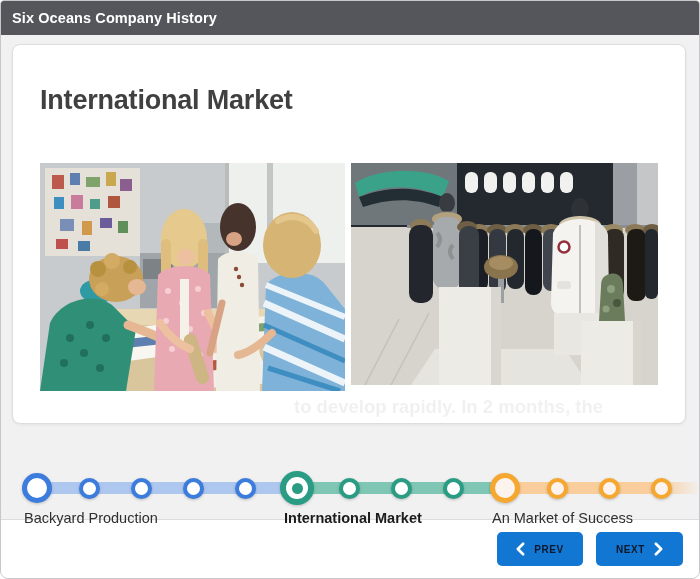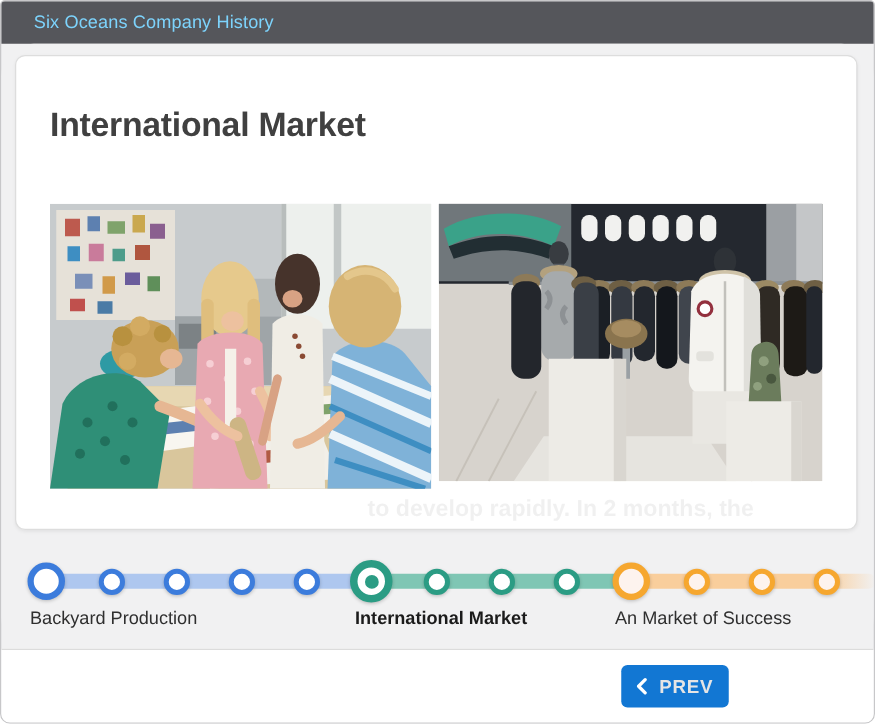--- a/index.html
+++ b/index.html
@@ -1,48 +1,48 @@
 <!DOCTYPE html>
 <html style="--btn: #1277d3;"><head>
 <meta charset="utf-8">
 <style>
   html,body{margin:0;padding:0;background:#fff;font-family:"Liberation Sans",sans-serif;}
   .widget{position:relative;width:698px;height:577px;border:1px solid #c7c7c9;
     border-radius:4px 4px 8px 8px;overflow:hidden;background:#f1f1f2;}
 
   
-  .titlebar{height:34px;background:#55565b;color:#7dd3fc;font-size:14.5px;font-weight:normal;
-    line-height:34px;padding-left:26px;letter-spacing:.1px;}
+  .titlebar{height:34px;background:#55565b;color:#ffffff;font-size:14.5px;font-weight:bold;
+    line-height:34px;padding-left:11px;letter-spacing:.1px;}
 
   
   .stage{position:absolute;top:34px;left:0;right:0;bottom:58px;background:#f1f1f2;border-radius:26px;}
 
   
   .card{position:absolute;left:11px;top:9px;width:672px;height:378px;background:#fff;
     border:1px solid #dddddd;border-radius:8px;box-shadow:0 1px 3px rgba(0,0,0,.06);overflow:hidden;}
   .slide-title{position:absolute;left:27px;top:40px;margin:0;font-size:27px;font-weight:bold;
     color:#404040;letter-spacing:-.2px;}
   .photos{position:absolute;left:27px;top:118px;display:flex;gap:6px;align-items:flex-start;}
   .photo{display:block;}
   .ghost{position:absolute;left:281px;top:351px;font-size:18.5px;font-weight:bold;
     color:#3a3a3a;opacity:.07;white-space:nowrap;}
 
   
-  .timeline{position:absolute;left:0;top:400px;width:700px;height:86px;}
+  .timeline{position:absolute;left:0;top:423px;width:700px;height:86px;}
   .bar{position:absolute;top:24px;height:12px;border-radius:6px;z-index:1;}
   .dot{position:absolute;border-radius:50%;box-sizing:border-box;z-index:2;
     box-shadow:0 1px 3px rgba(0,0,0,.22);display:flex;align-items:center;justify-content:center;cursor:pointer;}
   .dot .inner{width:11px;height:11px;border-radius:50%;}
   .tl-label{position:absolute;top:52px;font-size:14.5px;color:#2f2f2f;white-space:nowrap;z-index:2;}
   .tl-label.current{font-weight:bold;color:#1b1b1b;}
 
   
   .footer{position:absolute;left:0;right:0;bottom:0;height:58px;background:#fff;border-top:1px solid #dcdcdc;}
-  .nav-btn{position:absolute;top:12px;height:34px;background:var(--btn,#1277d3);color:#e5e5e5;border:none;
-    border-radius:5px;font-family:inherit;font-size:15px;font-weight:bold;letter-spacing:.6px;
+  .nav-btn{position:absolute;top:12px;height:34px;background:var(--btn,#1277d3);color:#0f172a;border:none;
+    border-radius:5px;font-family:inherit;font-size:10px;font-weight:bold;letter-spacing:.6px;
     display:flex;align-items:center;justify-content:center;gap:9px;cursor:pointer;padding:0;}
   .nav-btn.prev{right:116px;width:86px;}
   .nav-btn.next{right:16px;width:87px;}
   .chev{width:9px;height:14px;fill:none;stroke:#fff;stroke-width:3;stroke-linecap:round;stroke-linejoin:round;}
 </style>
 </head>
 <body>
 
 <div class="widget">
 
@@ -255,14 +255,20 @@
       </div>
   </main>
 
   <footer class="footer">
     <button class="nav-btn prev">
       <svg class="chev" viewBox="0 0 10 16">
         <polyline points="8,2 2,8 8,14"></polyline>
       </svg>
       <span>PREV</span>
     </button>
+    <button class="nav-btn next">
+      <span>NEXT</span>
+      <svg class="chev" viewBox="0 0 10 16">
+        <polyline points="2,2 8,8 2,14"></polyline>
+      </svg>
+    </button>
   </footer>
 </div>
 
 </body></html>

